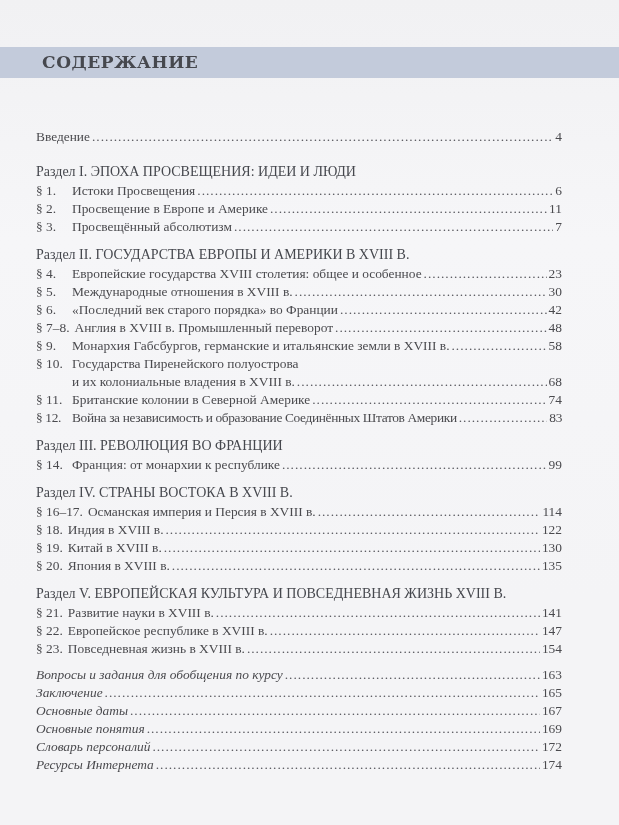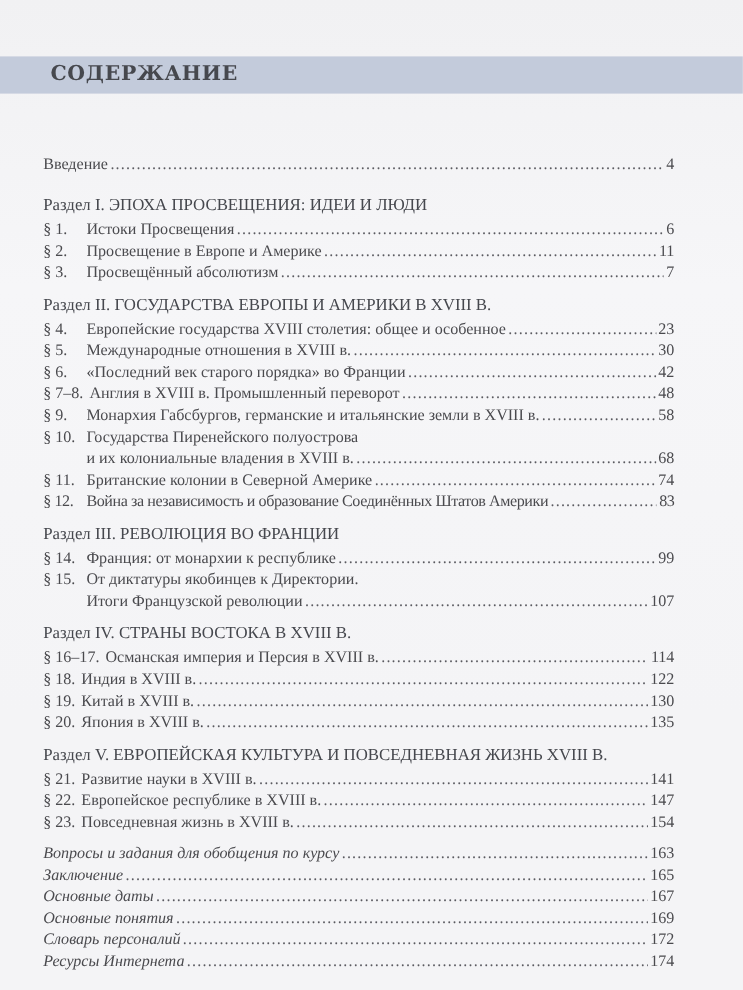--- a/index.html
+++ b/index.html
@@ -151,30 +151,20 @@
     </div>
 
     <div class="section">
       <div class="section-head">Раздел III. РЕВОЛЮЦИЯ ВО ФРАНЦИИ</div>
       <div class="row">
         <span class="num num-w">§ 14.</span>
         <span class="title">Франция: от монархии к республике</span>
         <span class="dots"></span>
         <span class="page-no">99</span>
       </div>
-      <div>
-        <div class="cont-line">
-          <span class="num num-w">§ 15.</span><span class="title">От диктатуры якобинцев к Директории.</span>
-        </div>
-        <div class="row indent">
-          <span class="title">Итоги Французской революции</span>
-          <span class="dots"></span>
-          <span class="page-no">107</span>
-        </div>
-      </div>
     </div>
 
     <div class="section">
       <div class="section-head">Раздел IV. СТРАНЫ ВОСТОКА В XVIII В.</div>
       <div class="row">
         <span class="num num-w wide">§ 16–17.</span>
         <span class="title">Османская империя и Персия в XVIII в.</span>
         <span class="dots"></span>
         <span class="page-no">114</span>
       </div>

